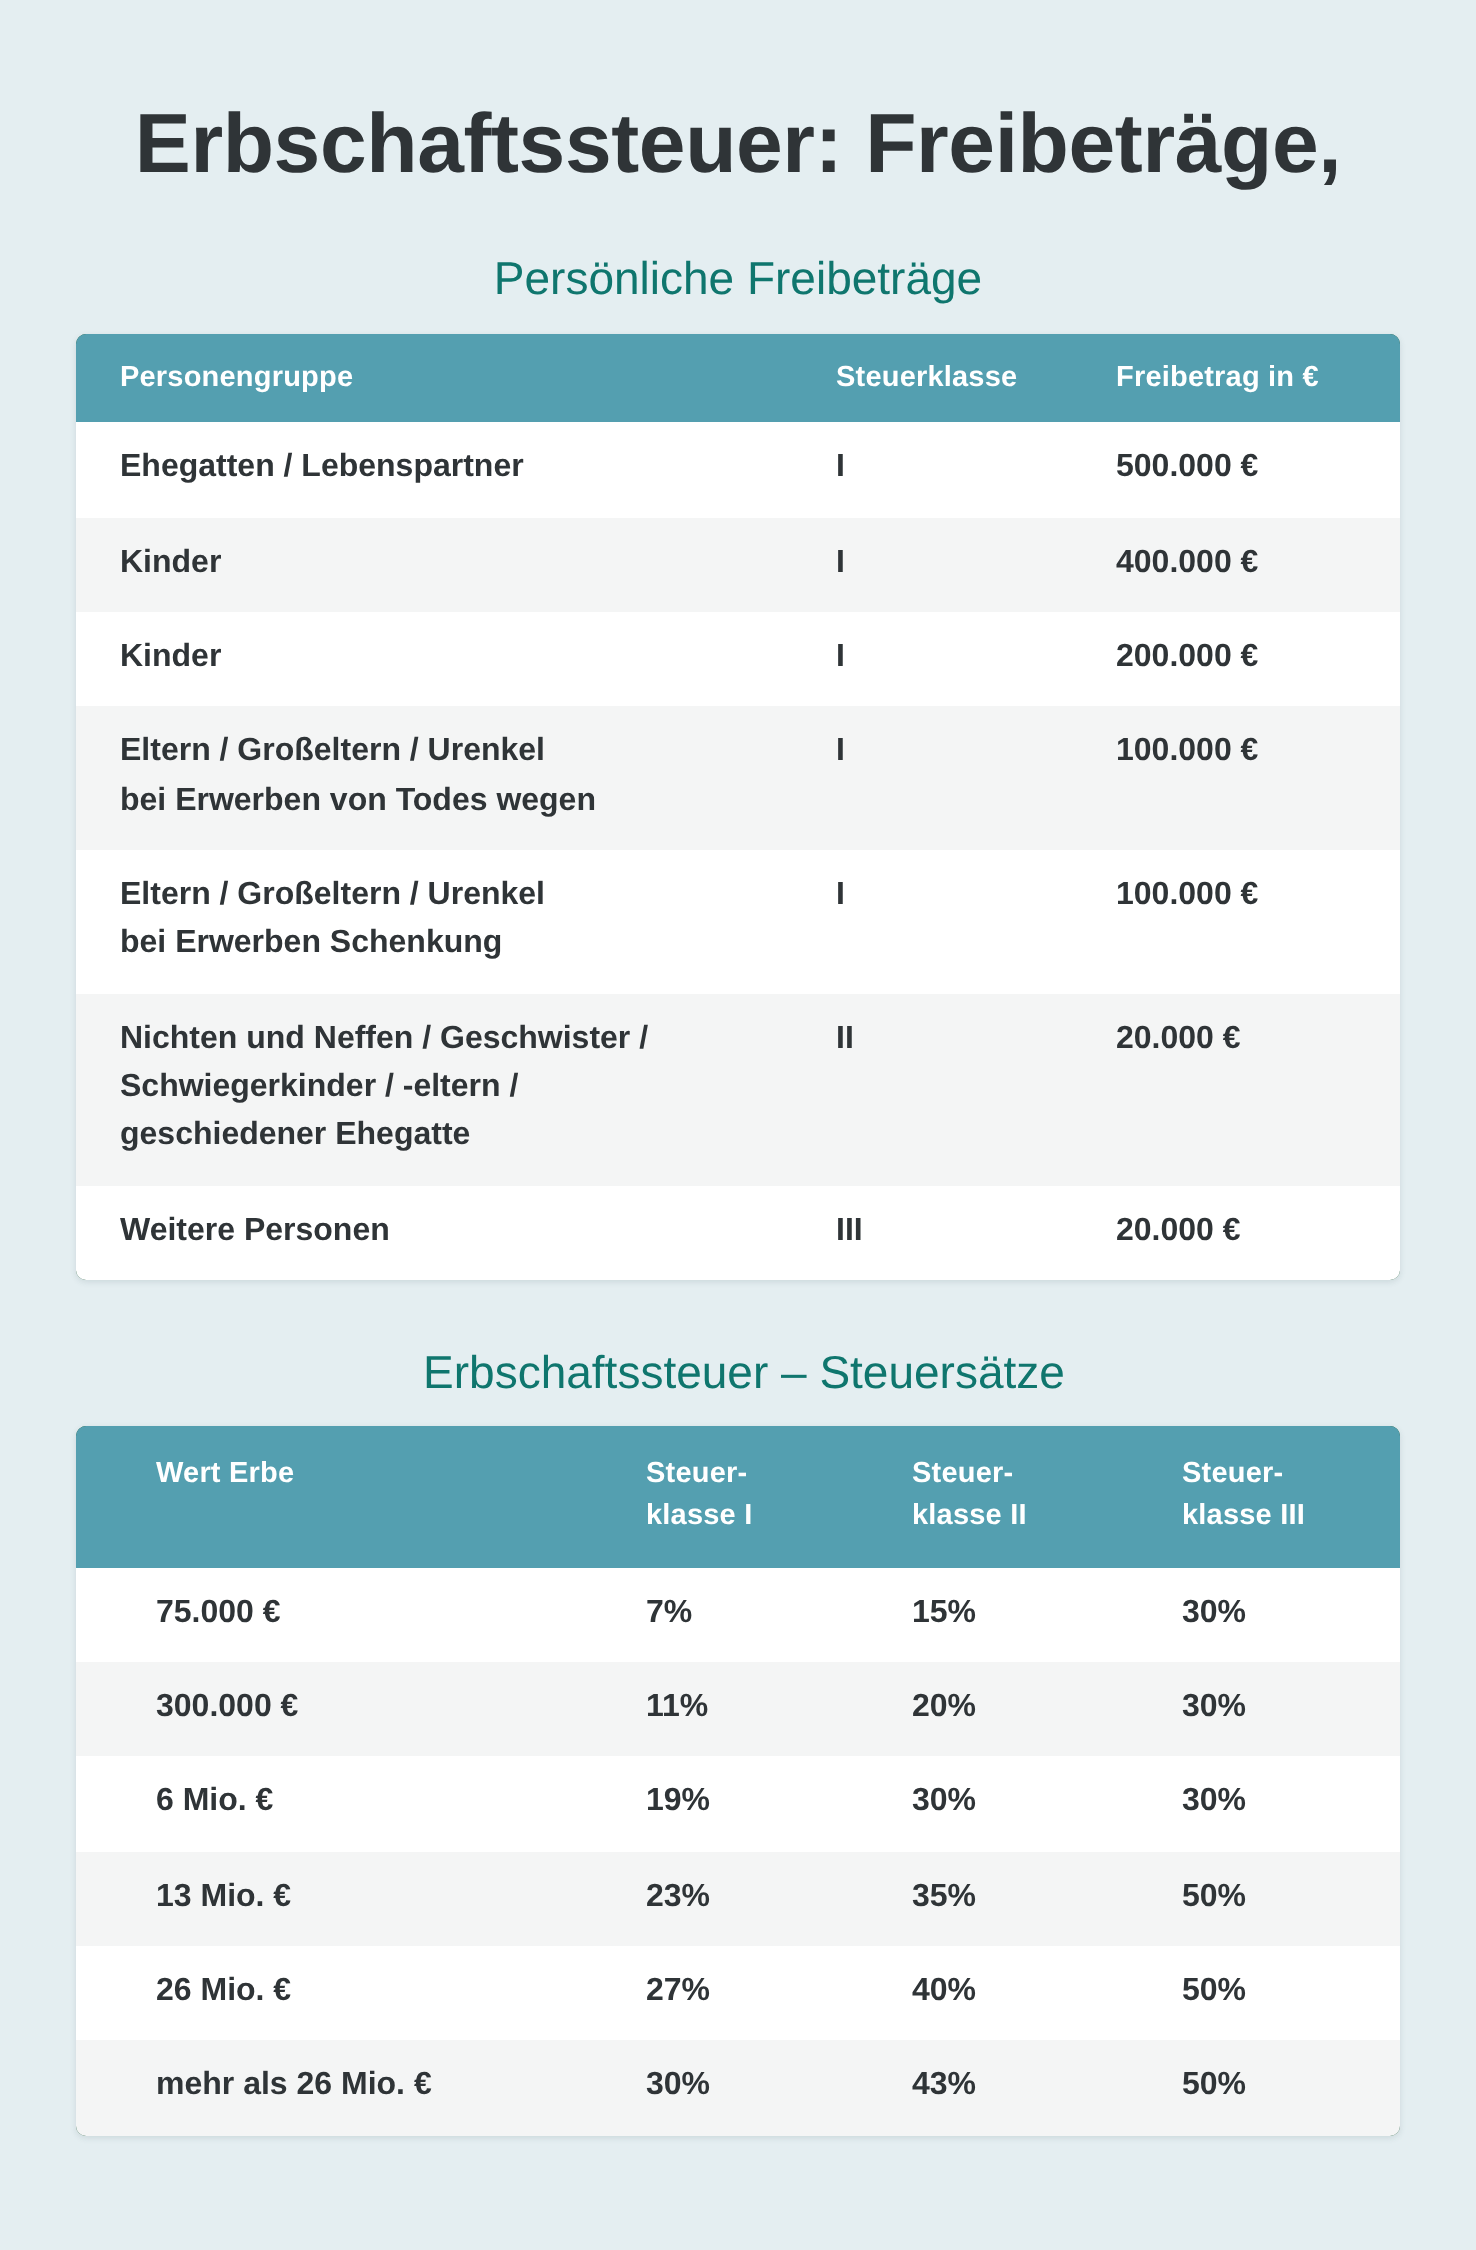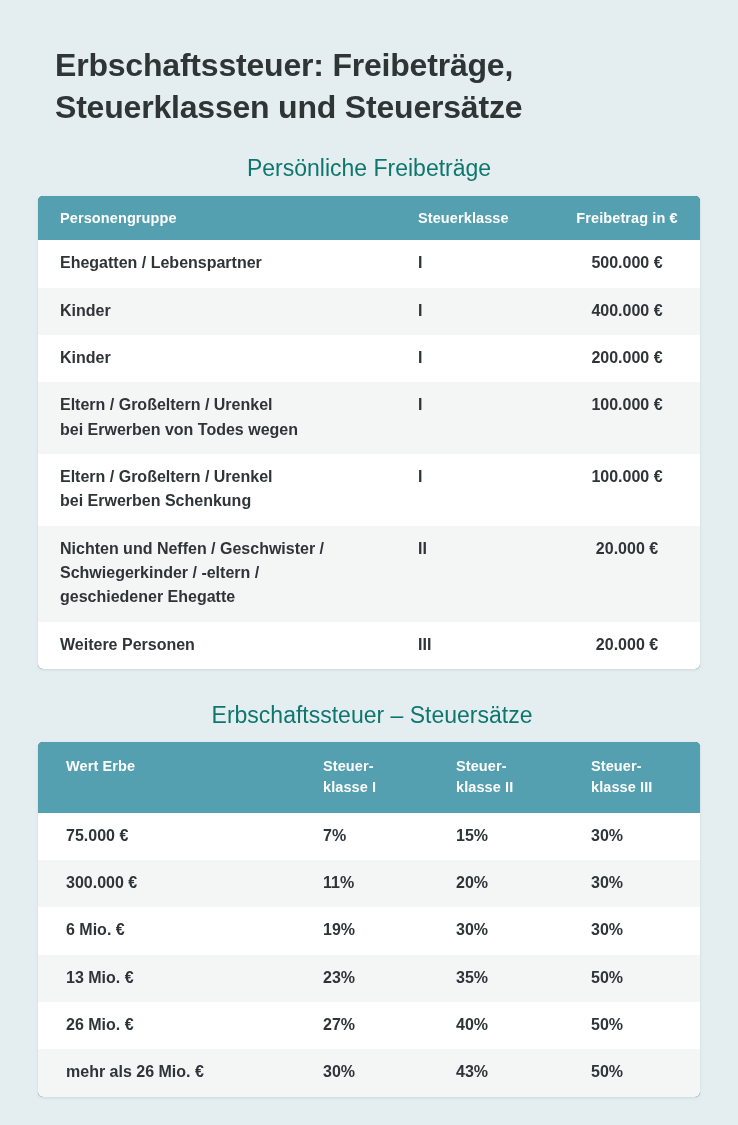--- a/index.html
+++ b/index.html
@@ -19,25 +19,25 @@
     width: 738px;
     height: 1125px;
     box-sizing: border-box;
     padding: 0;
     position: relative;
   }
 
   .main-title {
     margin: 0;
     padding: 44px 55px 0 55px;
-    font-size: 32px;
+    font-size: 42px;
     line-height: 1.32;
     font-weight: 700;
     color: #2f3437;
-    text-align: left;
+    text-align: center;
     letter-spacing: -0.2px;
   }
   .main-title .line {
     display: block;
   }
 
   .section-title {
     margin: 0;
     padding: 27px 30px 14px 30px;
     font-size: 23px;
@@ -94,43 +94,42 @@
   table.data tbody tr:nth-child(even) {
     background: #f4f5f5;
   }
 
   
   .t1 col.c0 { width: 380px; }
   .t1 col.c1 { width: 140px; }
   .t1 col.c2 { width: 142px; }
   .t1 th.h0, .t1 td.d0 { padding-left: 22px; }
   .t1 th.h1, .t1 td.d1 { padding-left: 0px; }
-  .t1 th.h2, .t1 td.d2 { padding-left: 0px; text-align: center; }
+  .t1 th.h2, .t1 td.d2 { padding-left: 0px; }
 
   
   .t2 col.c0 { width: 285px; }
   .t2 col.c1 { width: 133px; }
   .t2 col.c2 { width: 135px; }
   .t2 col.c3 { width: 109px; }
-  .t2 th.h0, .t2 td.d0 { padding-left: 28px; }
+  .t2 th.h0, .t2 td.d0 { padding-left: 40px; }
   .t2 thead th { padding-top: 15px; padding-bottom: 16px; line-height: 1.48; }
   .t2 tbody td { padding-top: 12px; padding-bottom: 12px; font-size: 16px; }
 
   .hdr-line { display: block; }
 
   .cell-line { display: block; }
 </style>
 </head>
 <body>
 
 <div class="page">
 
   <h1 class="main-title">
     <span class="line">Erbschaftssteuer: Freibeträge,</span>
-    <span class="line">Steuerklassen und Steuersätze</span>
   </h1>
 
   <h2 class="section-title">Persönliche Freibeträge</h2>
 
   <div class="table-wrap">
     <table class="data t1">
       <colgroup>
         <col class="c0">
           <col class="c1">
           <col class="c2">

